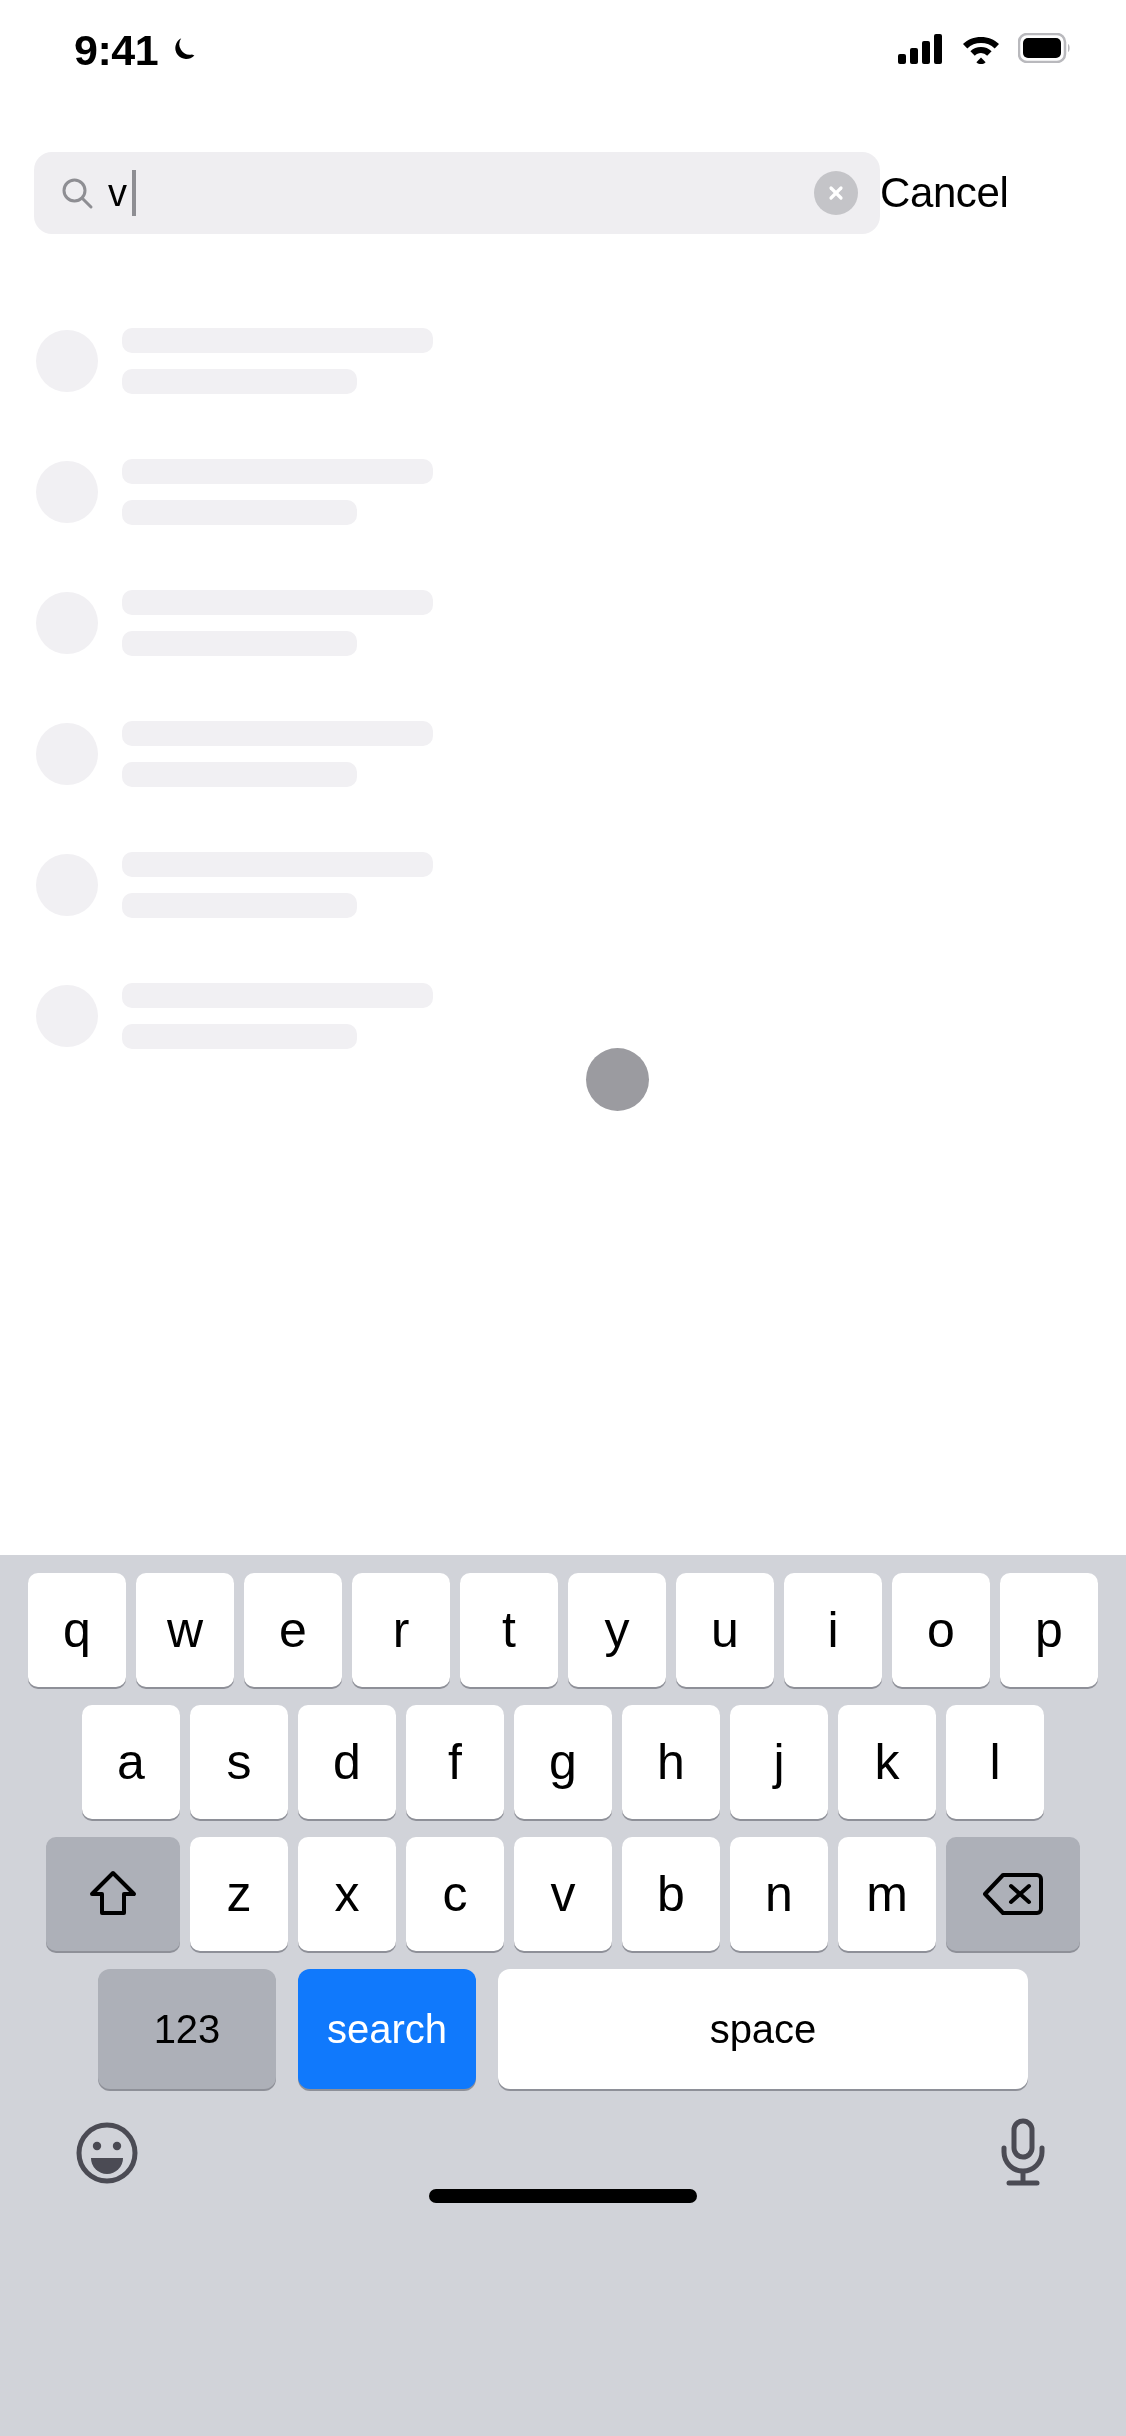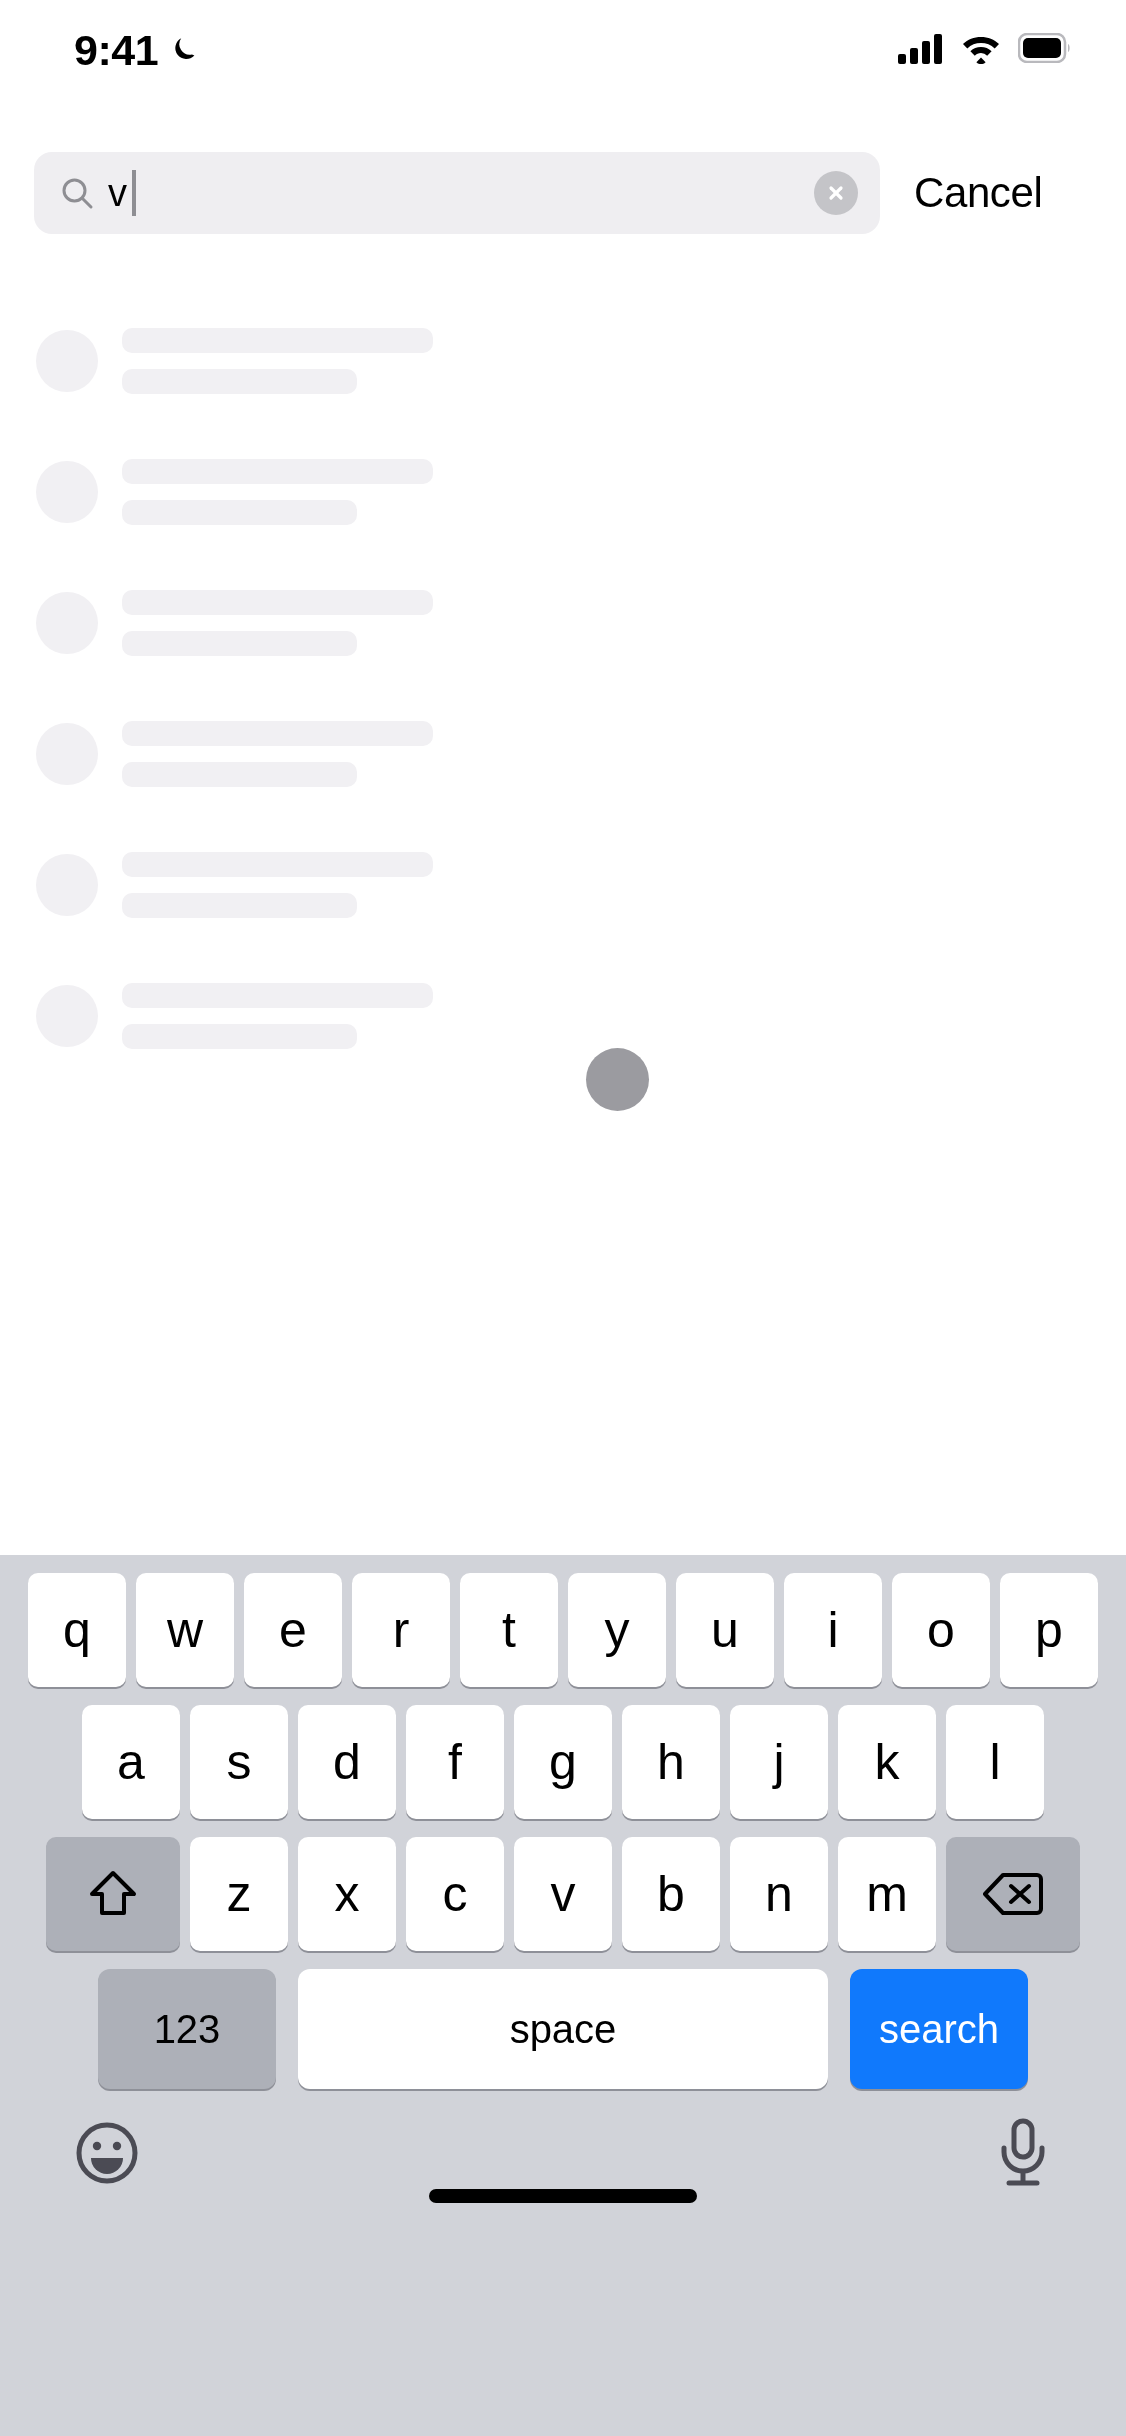--- a/index.html
+++ b/index.html
@@ -35,21 +35,21 @@
   .search-icon { width:34px; height:34px; flex:0 0 auto; margin-right:14px; }
   .search-text-wrap { display:flex; align-items:center; flex:1 1 auto; }
   .search-value { font-size:38px; color:#000; line-height:1; }
   .caret { width:4px; height:46px; background:#8e8e93; margin-left:5px; }
   .clear-btn {
     position:absolute; right:22px; top:50%; transform:translateY(-50%);
     width:44px; height:44px; border-radius:50%;
     background:#c4c4c8; display:flex; align-items:center; justify-content:center;
   }
   .cancel-btn {
-    margin-left:34px; font-size:42px; color:#000; white-space:nowrap;
+    font-size:42px; color:#000; white-space:nowrap;
     background:none; border:none; font-family:inherit; letter-spacing:-0.4px;
   }
 
   
   .list { position:absolute; top:316px; left:0; width:1126px; }
   .row { position:relative; height:131px; }
   .avatar-skel {
     position:absolute; left:36px; top:14px;
     width:62px; height:62px; border-radius:50%; background:#f1f0f3;
   }
@@ -238,22 +238,22 @@
         <svg width="60" height="46" viewBox="0 0 60 46">
           <path d="M20 4 H54 a4 4 0 0 1 4 4 v30 a4 4 0 0 1-4 4 H20 L2 23 Z" fill="none" stroke="#000" stroke-width="4" stroke-linejoin="round"></path>
           <line x1="28" y1="15" x2="46" y2="31" stroke="#000" stroke-width="4" stroke-linecap="round"></line>
           <line x1="46" y1="15" x2="28" y2="31" stroke="#000" stroke-width="4" stroke-linecap="round"></line>
         </svg>
       </div>
     </div>
 
     <div class="kbrow kbrow-4">
       <div class="key key-num">123</div>
+      <div class="key key-search">search</div>
       <div class="key key-space">space</div>
-      <div class="key key-search">search</div>
     </div>
 
     <div class="kb-bottombar">
       <span>
         <svg width="66" height="66" viewBox="0 0 66 66">
           <circle cx="33" cy="33" r="28" fill="none" stroke="#4b4b54" stroke-width="5"></circle>
           <circle cx="23" cy="26" r="4.2" fill="#4b4b54"></circle>
           <circle cx="43" cy="26" r="4.2" fill="#4b4b54"></circle>
           <path d="M17 38 a16 16 0 0 0 32 0 z" fill="#4b4b54"></path>
         </svg>

